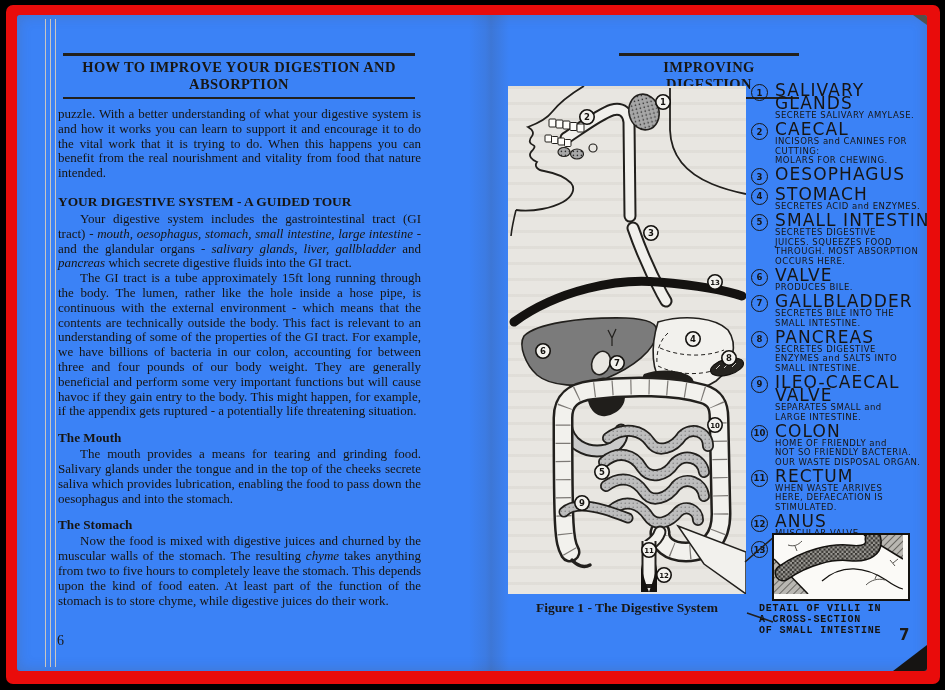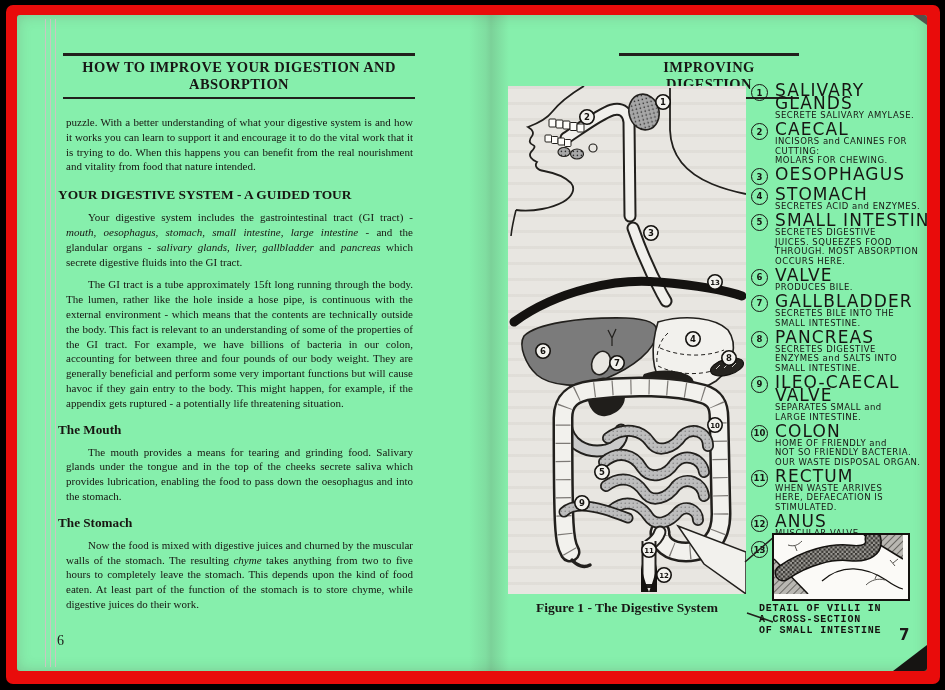--- a/index.html
+++ b/index.html
@@ -16,21 +16,21 @@
   .corner-shadow2{position:absolute;right:0;top:0;width:0;height:0;
           border-left:14px solid transparent;border-top:10px solid #55504a;}
 
   .page-header{position:absolute;text-align:center;font-weight:bold;font-size:14.5px;color:#181715;
           letter-spacing:.4px;border-top:3px solid #22201d;border-bottom:2px solid #22201d;
           padding:3px 0 4px 0;}
   .page-num{position:absolute;font-size:14px;color:#1c1a18;}
 
   
   .left-body{position:absolute;left:41px;top:92px;width:363px;color:#171511;}
-  .lp-para{margin:8px;font-size:11px;line-height:14.8px;text-align:justify;}
+  .lp-para{margin:0;font-size:13px;line-height:14.8px;text-align:justify;}
   .lp-para.indent{text-indent:22px;}
   .lp-heading{margin:13px 0 3px 0;font-size:13.4px;line-height:15px;font-weight:bold;}
   .lp-subheading{margin:11px 0 2px 0;font-size:13.2px;line-height:15px;font-weight:bold;}
 
   
   .figure-box{position:absolute;left:491px;top:71px;width:238px;height:508px;background:#e8e6e1;
           background-image:repeating-linear-gradient(180deg,rgba(120,112,98,.07) 0 3px,rgba(120,112,98,0) 3px 16px);
           overflow:hidden;}
   .figure-caption{position:absolute;left:491px;top:585px;width:238px;text-align:center;
           font-weight:bold;font-size:13.5px;color:#181715;}
@@ -46,21 +46,21 @@
   .inset-caption{position:absolute;left:742px;top:588px;width:162px;text-align:left;
           font-family:Liberation Mono, monospace;font-size:10px;font-weight:bold;letter-spacing:.8px;
           line-height:11px;white-space:pre-line;color:#14120f;}
   .pg7{font-family:"DejaVu Sans",sans-serif;font-weight:bold;font-size:15px;}
   .leader-svg{position:absolute;left:716px;top:505px;width:46px;height:108px;pointer-events:none;}
 </style>
 </head>
 <body>
 
 <div class="red-frame" style="background: rgb(233, 12, 11);"></div>
-<div class="book" style="background: #86efac;">
+<div class="book" style="background: #3b82f6;">
 
   <div class="edge-line" style="left:28px"></div>
   <div class="edge-line" style="left:33px"></div>
   <div class="edge-line" style="left:38px"></div>
   <div class="gutter"></div>
   <div class="corner-shadow"></div>
   <div class="corner-shadow2"></div>
 
   <div>
     <div class="page-header" style="left:46px;top:38px;width:352px;">HOW TO IMPROVE YOUR DIGESTION AND ABSORPTION</div>

